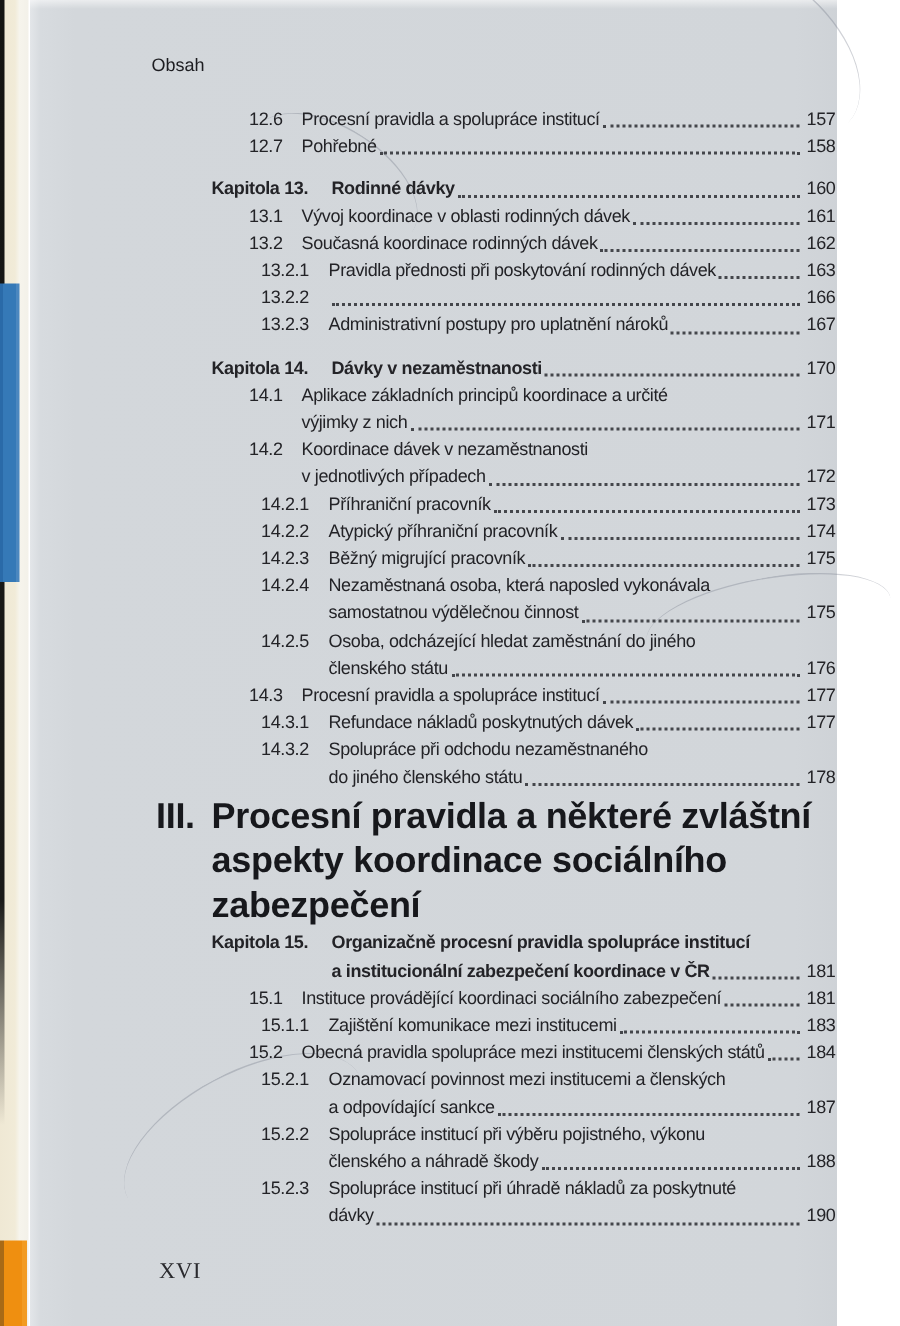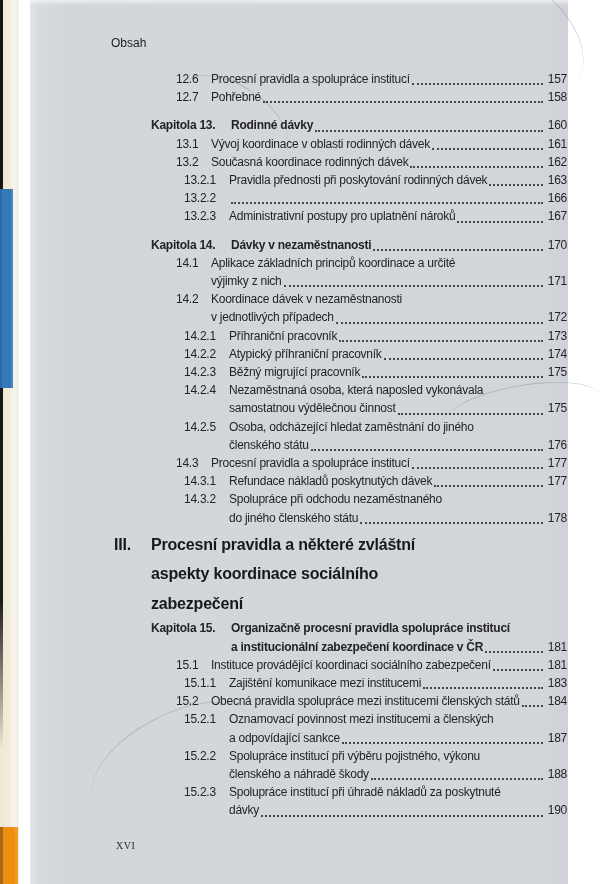--- a/index.html
+++ b/index.html
@@ -11,55 +11,55 @@
   .spine{position:absolute;left:0;top:0;width:19px;height:884px;
     background:linear-gradient(90deg,#efe8d4 0px,#f1ebd8 10px,#f6f4ec 13px,#f3f1e9 19px);}
   .edge-black{position:absolute;left:0;top:0;width:3px;height:750px;
     background:linear-gradient(180deg,#141412 0px,#1a1a18 600px,rgba(30,30,28,0) 750px);}
   .stripe-blue{position:absolute;left:0;top:189px;width:13px;height:199px;
     background:linear-gradient(90deg,#2a6aa8 0 2px,#3579b7 2px 11px,#4b87bf 11px);}
   .stripe-orange{position:absolute;left:0;top:827px;width:18px;height:57px;
     background:linear-gradient(90deg,#a96a16 0 3px,#ef8f10 3px 15px,#f29b22 15px);}
 
   
-  .page{position:absolute;left:30px;top:0;width:538px;height:884px;
+  .page{position:absolute;left:20px;top:0;width:538px;height:884px;
     background:linear-gradient(90deg,#e3e6e9 0px,#d7dbdf 7px,#d3d7db 30px,#d2d6da 510px,#cbcfd4 565px,#c3c7cc 581px);}
   .page::before{content:"";position:absolute;left:0;top:0;right:0;height:6px;
     background:linear-gradient(180deg,rgba(255,255,255,.55),rgba(255,255,255,0));}
 
   
   .scratch{position:absolute;border-top:1px solid rgba(108,116,130,.32);border-radius:50%;}
   .sa{left:415px;top:-14px;width:150px;height:90px;transform:rotate(42deg);}
   .sb{left:410px;top:385px;width:165px;height:55px;transform:rotate(-10deg);}
   .sc{left:55px;top:715px;width:175px;height:85px;transform:rotate(-28deg);}
   .sd{left:140px;top:85px;width:125px;height:70px;transform:rotate(33deg);}
 
   .running-head{position:absolute;left:81px;top:36px;font-size:12px;color:#1d1d21;}
   .folio{position:absolute;left:86px;top:840px;font-family:"Liberation Serif",serif;
-    font-size:10px;letter-spacing:.5px;color:#2a2a2e;}
+    font-size:15px;letter-spacing:.5px;color:#2a2a2e;}
 
   
   .toc{position:absolute;left:121px;top:70px;width:416px;font-size:12px;
     line-height:18.2px;letter-spacing:-0.25px;color:#232327;}
   .row{display:flex;}
   .row.gap{margin-top:10px;}
   .num{flex:0 0 auto;}
   .s1 .num{width:35px;margin-left:25px;}
   .s2 .num{width:45px;margin-left:33px;}
   .chapter .num{width:80px;font-weight:bold;}
   .chapter .text{font-weight:bold;}
   .body{flex:1 1 auto;min-width:0;}
   .line{display:flex;align-items:flex-end;}
   .text{white-space:nowrap;text-align:right;}
   .dots{flex:1 1 auto;min-width:4px;border-bottom:2px dotted #44464b;margin:0 2px 3px 2px;}
   .pg{flex:0 0 auto;min-width:22px;text-align:right;}
 
   
   .part{display:flex;margin:3px 0 1px -37px;color:#17181c;}
-  .pnum,.plines{font-weight:bold;font-size:16px;line-height:29.5px;letter-spacing:-0.2px;}
+  .pnum,.plines{font-weight:bold;font-size:24px;line-height:29.5px;letter-spacing:-0.2px;}
   .pnum{flex:0 0 37px;}
   .plines{flex:1 1 auto;}
 </style>
 </head>
 <body>
 
 <div class="scan">
   <div class="spine"></div>
   <div class="edge-black"></div>
   <div class="stripe-blue"></div>

